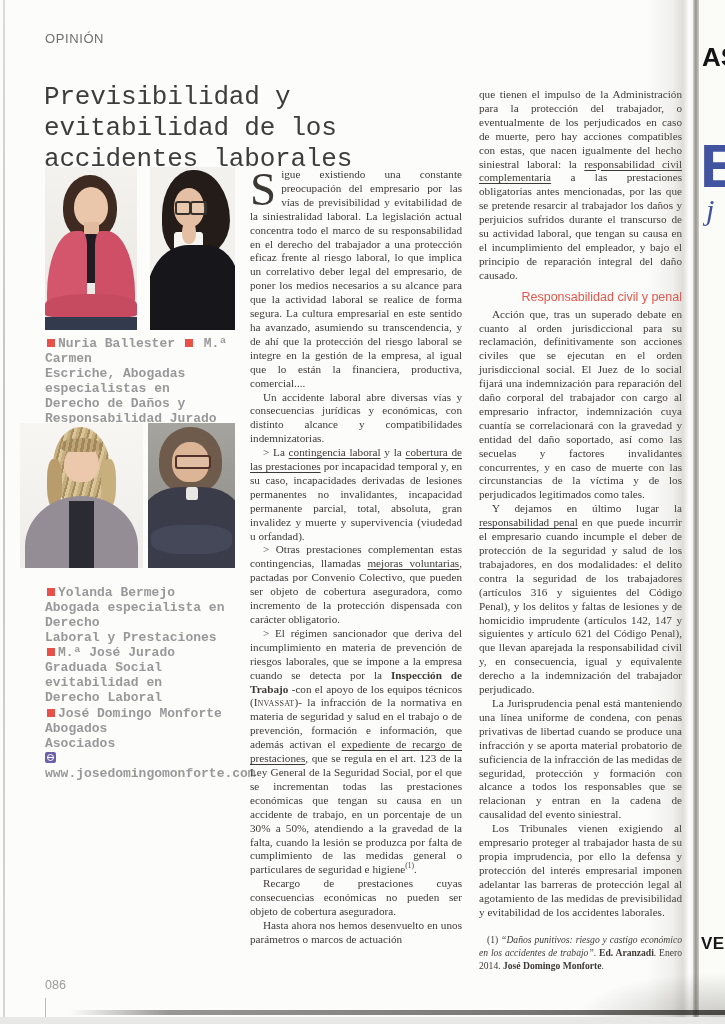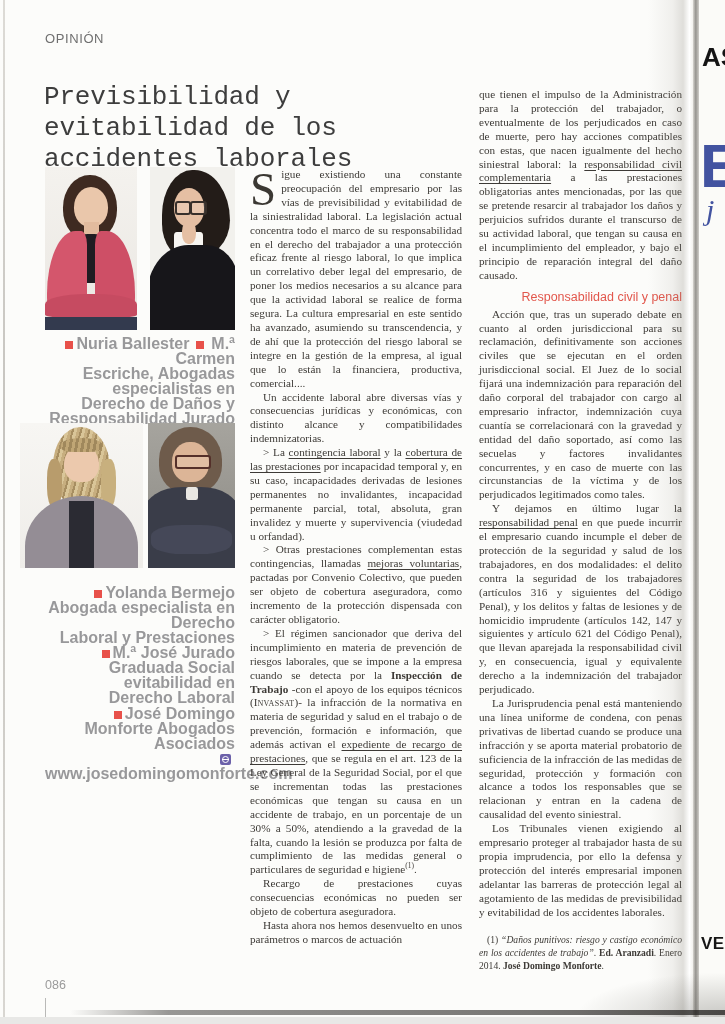--- a/index.html
+++ b/index.html
@@ -45,22 +45,22 @@
   .pC .jacket{left:4%;top:50%;width:92%;height:50%;background:#948d95;border-radius:50% 50% 0 0 / 70% 70% 0 0;}
   .pC .inner{left:40%;top:54%;width:20%;height:46%;background:#2b2b33;}
   .pD{left:148px;top:423px;width:87px;height:145px;background:linear-gradient(#a6a49e,#8b8983);}
   .pD .hair{left:13%;top:3%;width:72%;height:45%;background:#6e5b4b;border-radius:50% 50% 42% 42%;}
   .pD .face{left:28%;top:13%;width:42%;height:28%;background:#dcb597;border-radius:48% 48% 44% 44%;}
   .pD .glasses{left:31%;top:22%;width:37%;height:7%;border:2px solid #54302a;border-radius:3px;background:rgba(255,255,255,.12);}
   .pD .jacket{left:-5%;top:44%;width:110%;height:56%;background:#3a3d49;border-radius:40% 40% 0 0 / 30% 30% 0 0;}
   .pD .collar{left:44%;top:44%;width:13%;height:9%;background:#e9e7e3;border-radius:20%;}
   .pD .arms{left:4%;top:70%;width:92%;height:20%;background:#454858;border-radius:38%;}
   
-  .caption{position:absolute;width:190px;text-align:right;font-family:Liberation Sans, sans-serif;
-        font-size:16px;font-weight:bold;line-height:15px;color:var(--caption-gray,#98989a);}
+  .caption{position:absolute;width:190px;font-family:Liberation Mono, monospace;
+        font-size:13px;font-weight:bold;line-height:15px;color:var(--caption-gray,#98989a);}
   .c1{left:45px;top:336px;} .c2{left:45px;top:585px;} .c3{left:45px;top:706px;}
   .sq{display:inline-block;width:8px;height:8px;background:var(--square-red,#e8514a);margin:0 3px 0 2px;}
   .globe-icon{display:inline-block;position:relative;width:11px;height:11px;border-radius:2px;
         background:#6c61a9;margin-right:4px;vertical-align:-1px;}
   .globe-icon::before{content:"";position:absolute;left:2px;top:2px;right:2px;bottom:2px;
         border:1px solid #fff;border-radius:50%;box-sizing:border-box;}
   .globe-icon::after{content:"";position:absolute;left:2px;right:2px;top:5px;height:1px;background:#fff;}
   
   .col{position:absolute;text-align:justify;font-size:11.2px;line-height:13.9px;}
   .col-mid{left:250px;top:168px;width:212px;}

